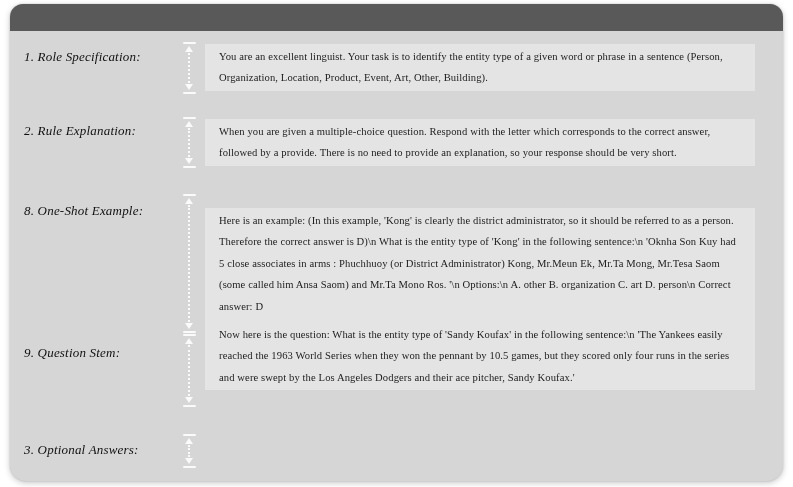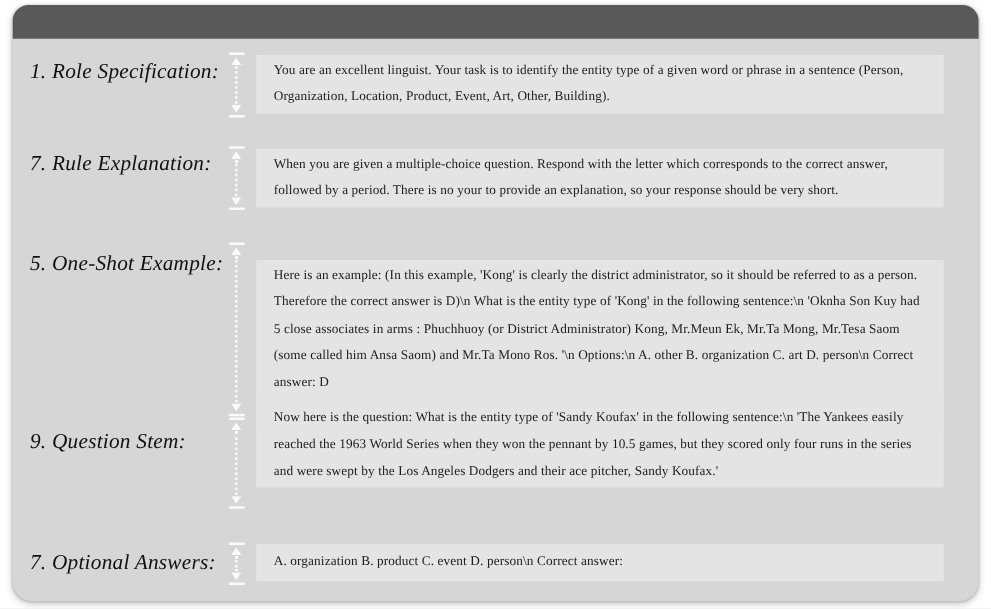--- a/index.html
+++ b/index.html
@@ -27,21 +27,21 @@
     overflow:hidden;
   }
   .titlebar{
     position:absolute;left:0;top:0;
     width:100%;height:27px;
     background:var(--c-bar);
   }
   .section-label{
     position:absolute;left:14px;width:162px;
     font-style:italic;
-    font-size:17px;
+    font-size:13px;
     color:#101010;
     letter-spacing:0.2px;
     line-height:18px;
   }
   .prompt-box{
     position:absolute;left:195px;width:550px;
     background:var(--c-box);
     color:var(--c-text);
     font-size:10.6px;
     line-height:21.4px;
@@ -80,52 +80,51 @@
   <div class="section-label lbl-1">1. Role Specification:</div>
   <div class="varrow arr-1">
     <div class="cap"></div>
     <div class="tri-up"></div>
     <div class="dots"></div>
     <div class="tri-down"></div>
     <div class="cap"></div>
   </div>
   <div class="prompt-box box-1">You are an excellent linguist. Your task is to identify the entity type of a given word or phrase in a sentence (Person, Organization, Location, Product, Event, Art, Other, Building).</div>
 
-  <div class="section-label lbl-2">7. Rule Explanation:</div>
+  <div class="section-label lbl-2">2. Rule Explanation:</div>
   <div class="varrow arr-2">
     <div class="cap"></div>
     <div class="tri-up"></div>
     <div class="dots"></div>
     <div class="tri-down"></div>
     <div class="cap"></div>
   </div>
-  <div class="prompt-box box-2">When you are given a multiple-choice question. Respond with the letter which corresponds to the correct answer, followed by a period. There is no your to provide an explanation, so your response should be very short.</div>
+  <div class="prompt-box box-2">When you are given a multiple-choice question. Respond with the letter which corresponds to the correct answer, followed by a provide. There is no need to provide an explanation, so your response should be very short.</div>
 
-  <div class="section-label lbl-3">5. One-Shot Example:</div>
+  <div class="section-label lbl-3">8. One-Shot Example:</div>
   <div class="varrow arr-3">
     <div class="cap"></div>
     <div class="tri-up"></div>
     <div class="dots"></div>
     <div class="tri-down"></div>
     <div class="cap"></div>
   </div>
   <div class="prompt-box box-3">Here is an example: (In this example, 'Kong' is clearly the district administrator, so it should be referred to as a person. Therefore the correct answer is D)\n What is the entity type of 'Kong' in the following sentence:\n 'Oknha Son Kuy had 5 close associates in arms : Phuchhuoy (or District Administrator) Kong, Mr.Meun Ek, Mr.Ta Mong, Mr.Tesa Saom (some called him Ansa Saom) and Mr.Ta Mono Ros. '\n Options:\n A. other B. organization C. art D. person\n Correct answer: D</div>
 
   <div class="section-label lbl-4">9. Question Stem:</div>
   <div class="varrow arr-4">
     <div class="cap"></div>
     <div class="tri-up"></div>
     <div class="dots"></div>
     <div class="tri-down"></div>
     <div class="cap"></div>
   </div>
   <div class="prompt-box box-4">Now here is the question: What is the entity type of 'Sandy Koufax' in the following sentence:\n 'The Yankees easily reached the 1963 World Series when they won the pennant by 10.5 games, but they scored only four runs in the series and were swept by the Los Angeles Dodgers and their ace pitcher, Sandy Koufax.'</div>
 
-  <div class="section-label lbl-5">7. Optional Answers:</div>
+  <div class="section-label lbl-5">3. Optional Answers:</div>
   <div class="varrow arr-5">
     <div class="cap"></div>
     <div class="tri-up"></div>
     <div class="dots"></div>
     <div class="tri-down"></div>
     <div class="cap"></div>
   </div>
-  <div class="prompt-box box-5">A. organization B. product C. event D. person\n Correct answer:</div>
 </div>
 
 </body></html>

